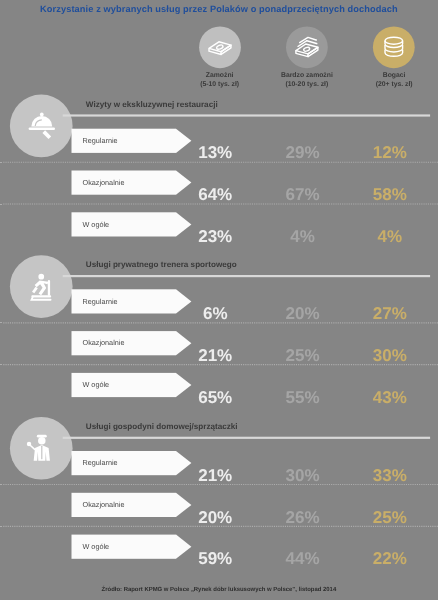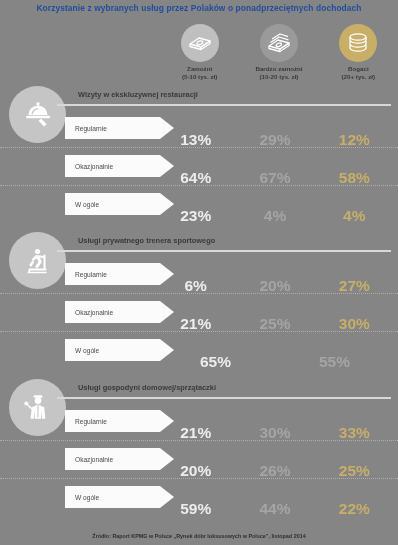--- a/index.html
+++ b/index.html
@@ -272,20 +272,21 @@
         </div>
       </div>
       <div class="row">
         <div class="banner">
           <span class="txt">W ogóle</span>
         </div>
         <div class="banner-tip"></div>
         <div class="vals">
           <div class="val v1">65%</div>
           <div class="val v2">55%</div>
+          <div class="val v3">43%</div>
         </div>
       </div>
     </div>
   </div>
 
   <div class="section" style="top:379px;">
     <div class="sec-icon">
       <svg width="34" height="34" viewBox="0 0 34 34">
         <g fill="#FFFFFF">
           <rect x="12.5" y="4.2" width="9" height="2.6" rx="1.3"></rect>

